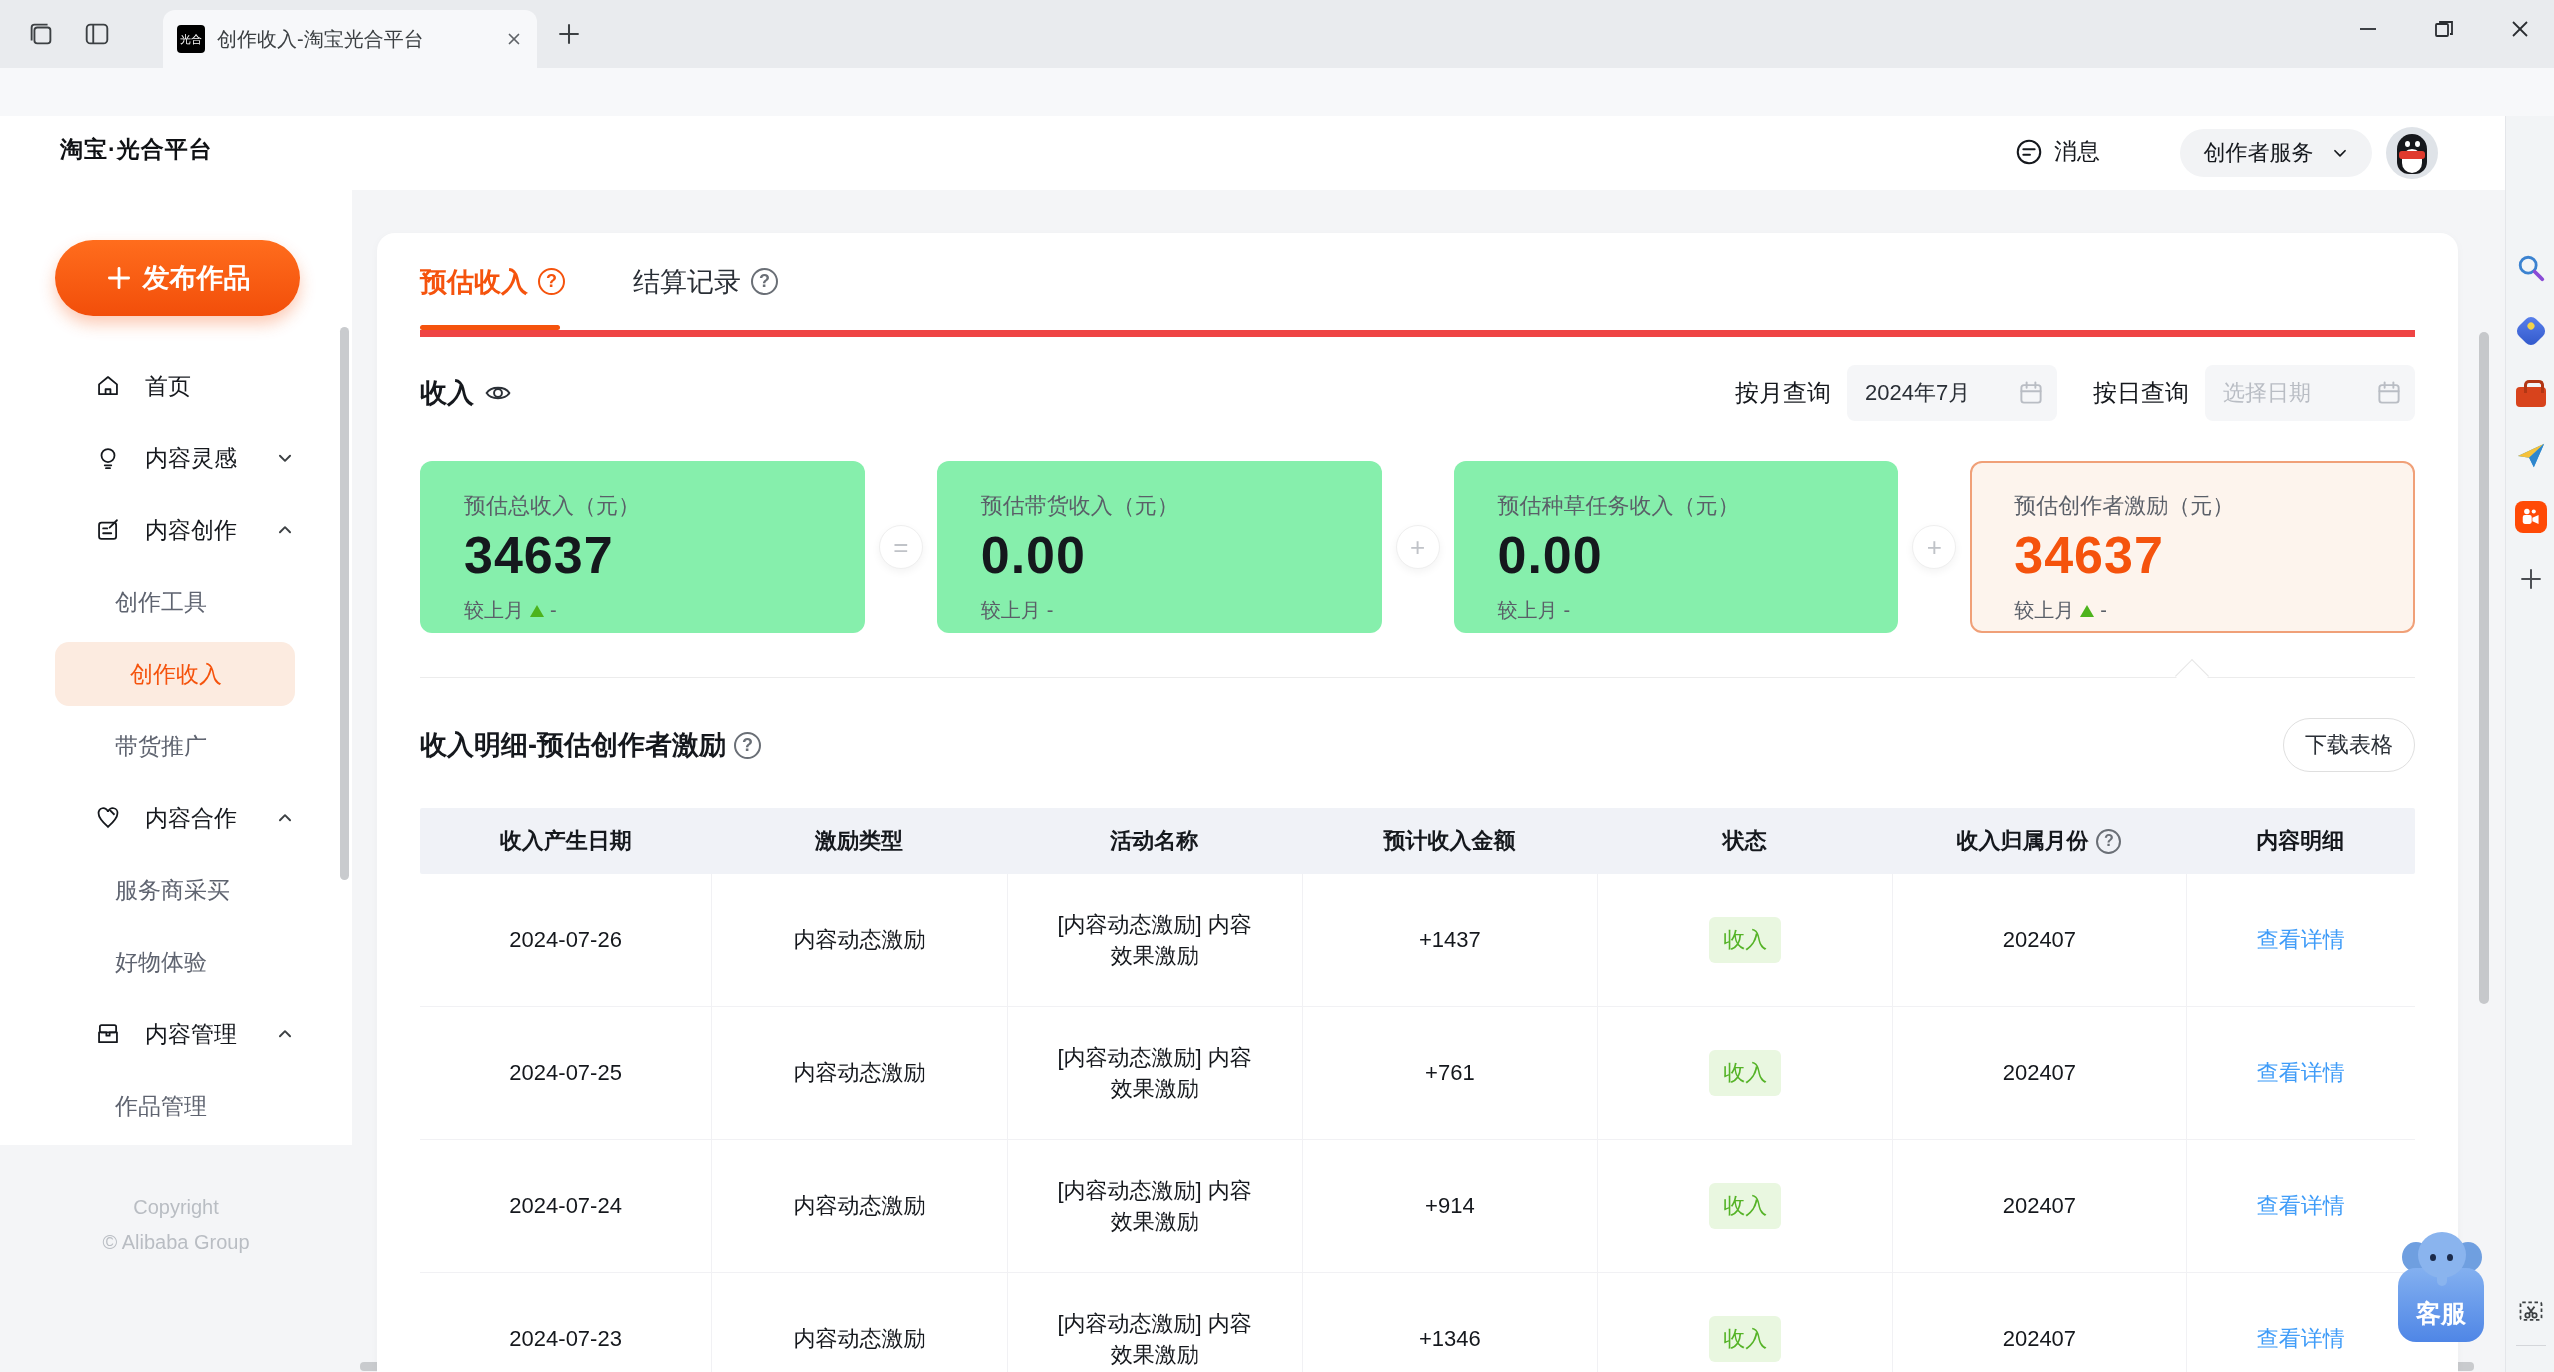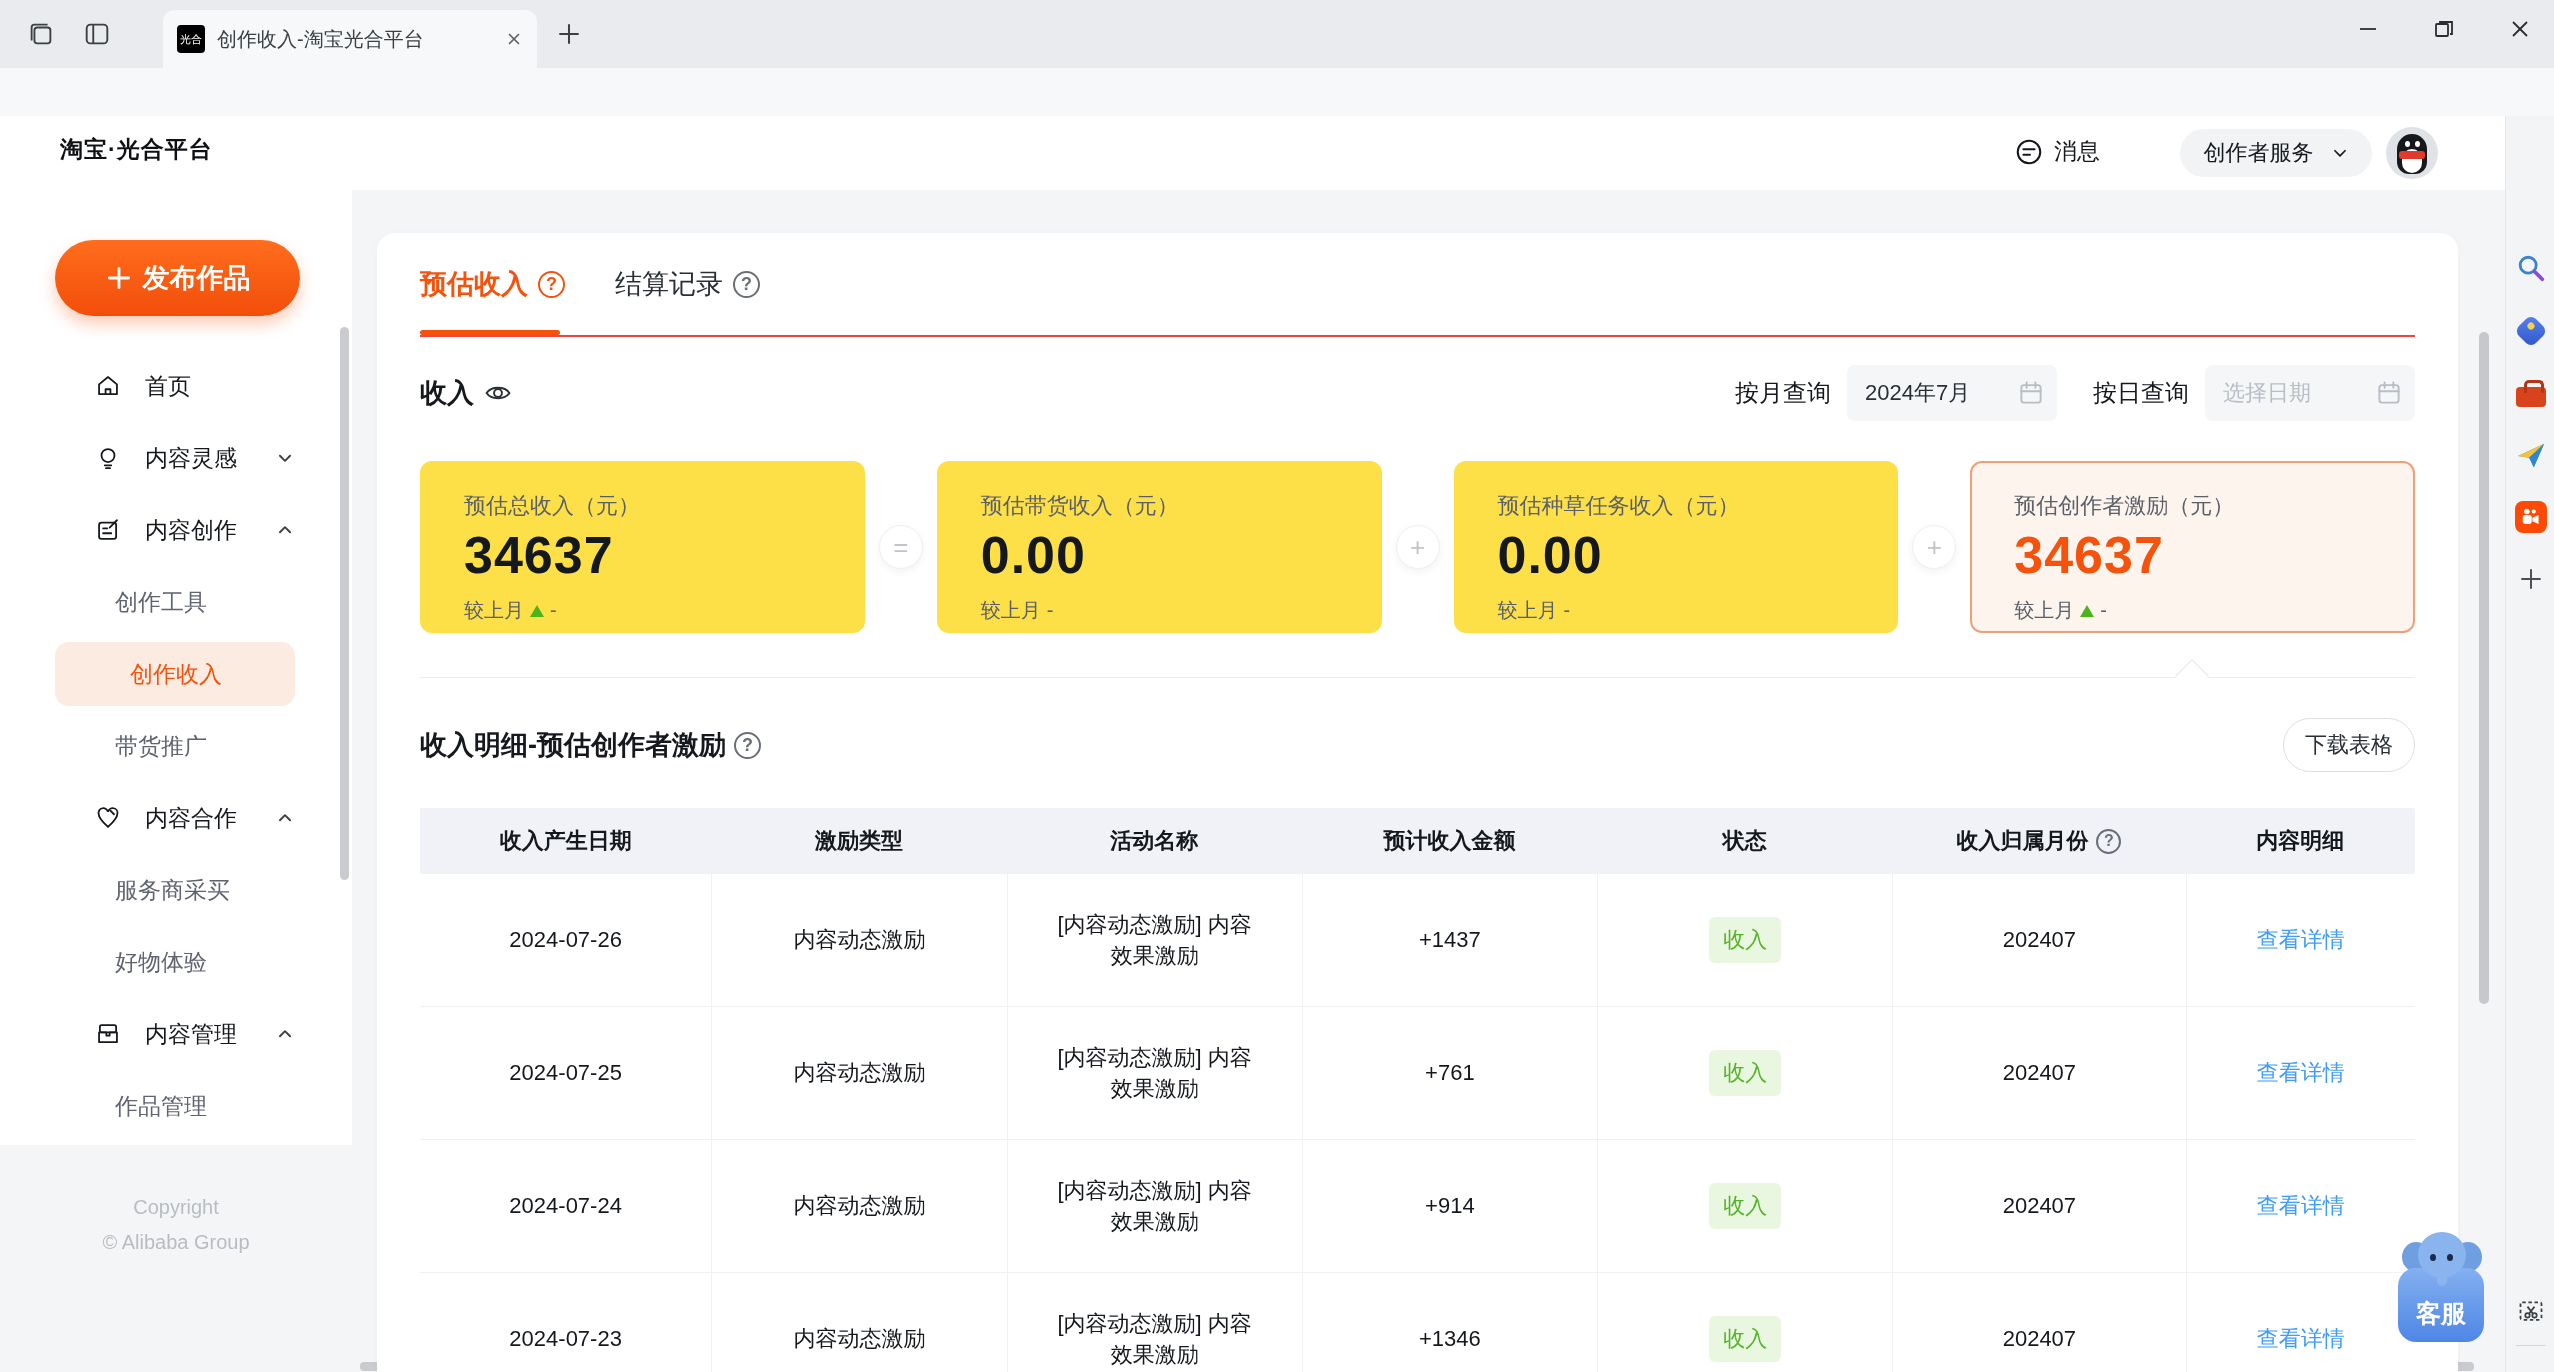--- a/index.html
+++ b/index.html
@@ -79,42 +79,42 @@
 .sub.active{padding-left:0;justify-content:center;position:relative}
 .sub.active .pillbg{position:absolute;left:55px;top:4px;width:240px;height:64px;background:#fcebe0;border-radius:14px}
 .sub.active .sub-label{color:#f5530d;position:relative}
 .sb-scroll{position:absolute;left:340px;top:137px;width:9px;height:553px;background:#c9cbce;border-radius:5px;cursor:pointer}
 .copyright{position:absolute;left:0;top:1190px;width:352px;text-align:center;font-size:20px;color:#b9bdc3;line-height:35px}
 
 
 .main-card{position:absolute;left:377px;top:233px;width:2081px;height:1139px;background:#fff;
   border-radius:18px 18px 0 0;box-shadow:0 2px 10px rgba(0,0,0,.03);overflow:hidden}
 .main-pad{padding:0 43px}
-.tabbar{height:104px;border-bottom:2px solid #ef4444;display:flex;align-items:center;gap:50px;position:relative}
+.tabbar{height:104px;border-bottom:7px solid #ef4444;display:flex;align-items:center;gap:68px;position:relative}
 .ptab{display:flex;align-items:center;gap:10px;cursor:pointer}
 .ptab-label{font-size:27px;color:#2a2f36}
 .ptab.active .ptab-label{color:#f5530d;font-weight:bold}
 .tab-underline{position:absolute;left:0;bottom:0;width:140px;height:5px;background:#f5530d;border-radius:3px}
 .helpq{width:27px;height:27px;border:2px solid #6a6f76;border-radius:50%;display:flex;align-items:center;justify-content:center;
   font-size:18px;color:#6a6f76;font-weight:bold;cursor:pointer}
 .helpq::after{content:"?"}
 .helpq.orange{border-color:#f5530d;color:#f5530d}
 
 .income-row{margin-top:28px;height:56px;display:flex;align-items:center}
 .income-title{font-size:27px;font-weight:bold;color:#15181d;margin-right:10px}
 .eye{width:28px;height:28px;color:#2a2f36;cursor:pointer}
 .q-label{font-size:24px;color:#15181d;margin-right:16px}
 .q-input{width:210px;height:56px;background:#f5f6f8;border:none;border-radius:8px;font-size:22px;color:#2a2f36;
   padding:0 46px 0 18px;font-family:inherit;outline:none}
 .q-input::placeholder{color:#b9bdc4}
 .input-wrap{position:relative;margin-right:36px}
 .cal{position:absolute;right:12px;top:14px;width:28px;height:28px;color:#b9bdc4}
 
 .cards-row{margin-top:40px;display:flex;align-items:center}
-.scard{flex:1;height:172px;background:#fde047;border-radius:12px;padding:30px 44px 26px;cursor:pointer}
+.scard{flex:1;height:172px;background:#86efac;border-radius:12px;padding:30px 44px 26px;cursor:pointer}
 .scard.hl{background:#fdf4ed;border:2px solid #f0a078;padding:28px 42px 36px}
 .scard-label{font-size:22px;color:#5a5f68}
 .scard-value{font-size:52px;font-weight:bold;color:#15181d;margin-top:4px;letter-spacing:1px}
 .scard.hl .scard-value{color:#f5530d}
 .scard-cmp{margin-top:12px;font-size:20px;color:#5a5f68;display:flex;align-items:center;gap:6px}
 .tri-up{width:0;height:0;border-left:7px solid transparent;border-right:7px solid transparent;border-bottom:12px solid #4db31d}
 .opc{width:44px;height:44px;margin:0 14px;border-radius:50%;background:#fff;border:1px solid #efefef;
   box-shadow:0 3px 8px rgba(0,0,0,.05);display:flex;align-items:center;justify-content:center;
   font-size:26px;color:#c0c3c8;flex:none}
 

